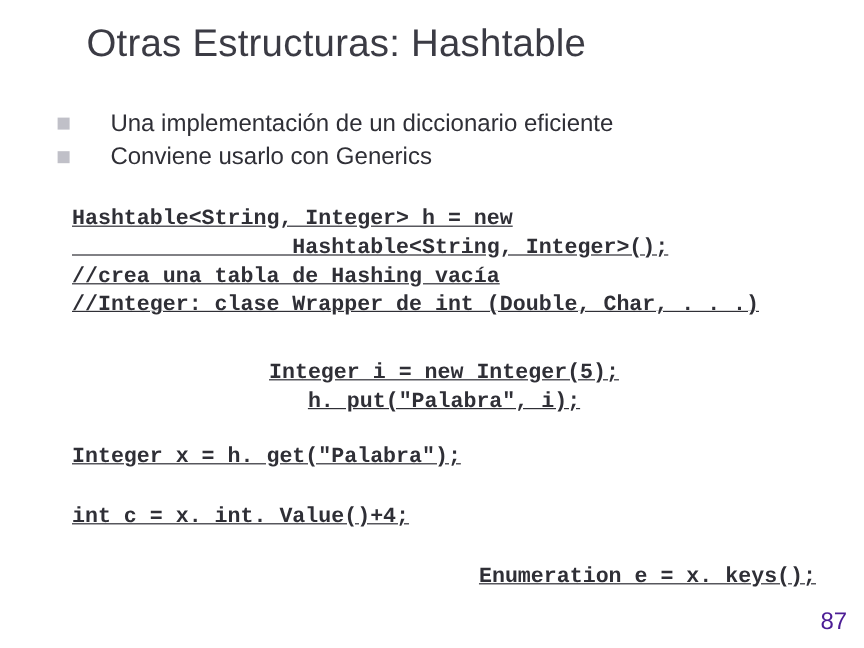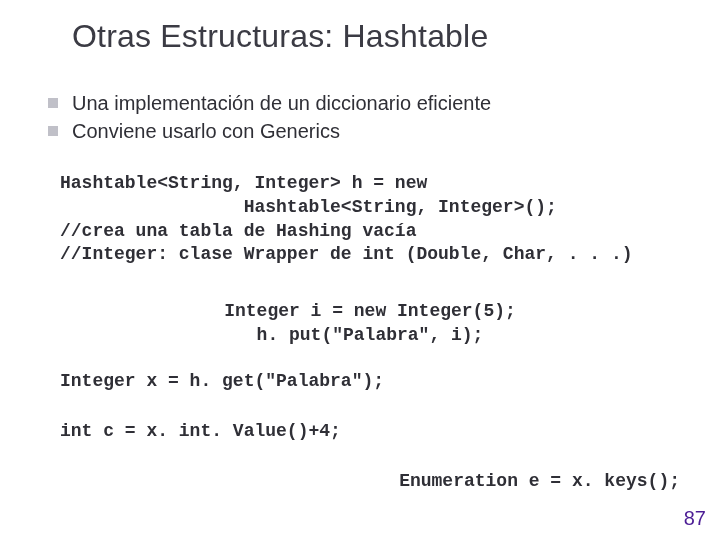--- a/index.html
+++ b/index.html
@@ -30,20 +30,21 @@
   .bullets {
     position: absolute;
     top: 90px;
     left: 48px;
     right: 40px;
   }
   .bullet {
     display: flex;
     align-items: flex-start;
     margin-bottom: 2px;
+    gap: 20px;
   }
   .bullet .marker {
     flex: 0 0 auto;
     width: 10px;
     height: 10px;
     background: #c0c0c8;
     margin-top: 8px;
     margin-right: 14px;
   }
   .bullet .text {
@@ -54,20 +55,21 @@
   .code-block {
     position: absolute;
     left: 60px;
     right: 40px;
     font-family: "Courier New", Courier, monospace;
     font-size: 18px;
     font-weight: bold;
     line-height: 1.32;
     white-space: pre;
     color: #2f2f36;
+    text-decoration: underline;
   }
   #cb1 { top: 172px; }
   #cb2 { top: 300px; text-align: center; }
   #cb3 { top: 370px; }
   #cb4 { top: 420px; }
   #cb5 { top: 470px; text-align: right; }
   .pagenum {
     position: absolute;
     right: 14px;
     bottom: 10px;

